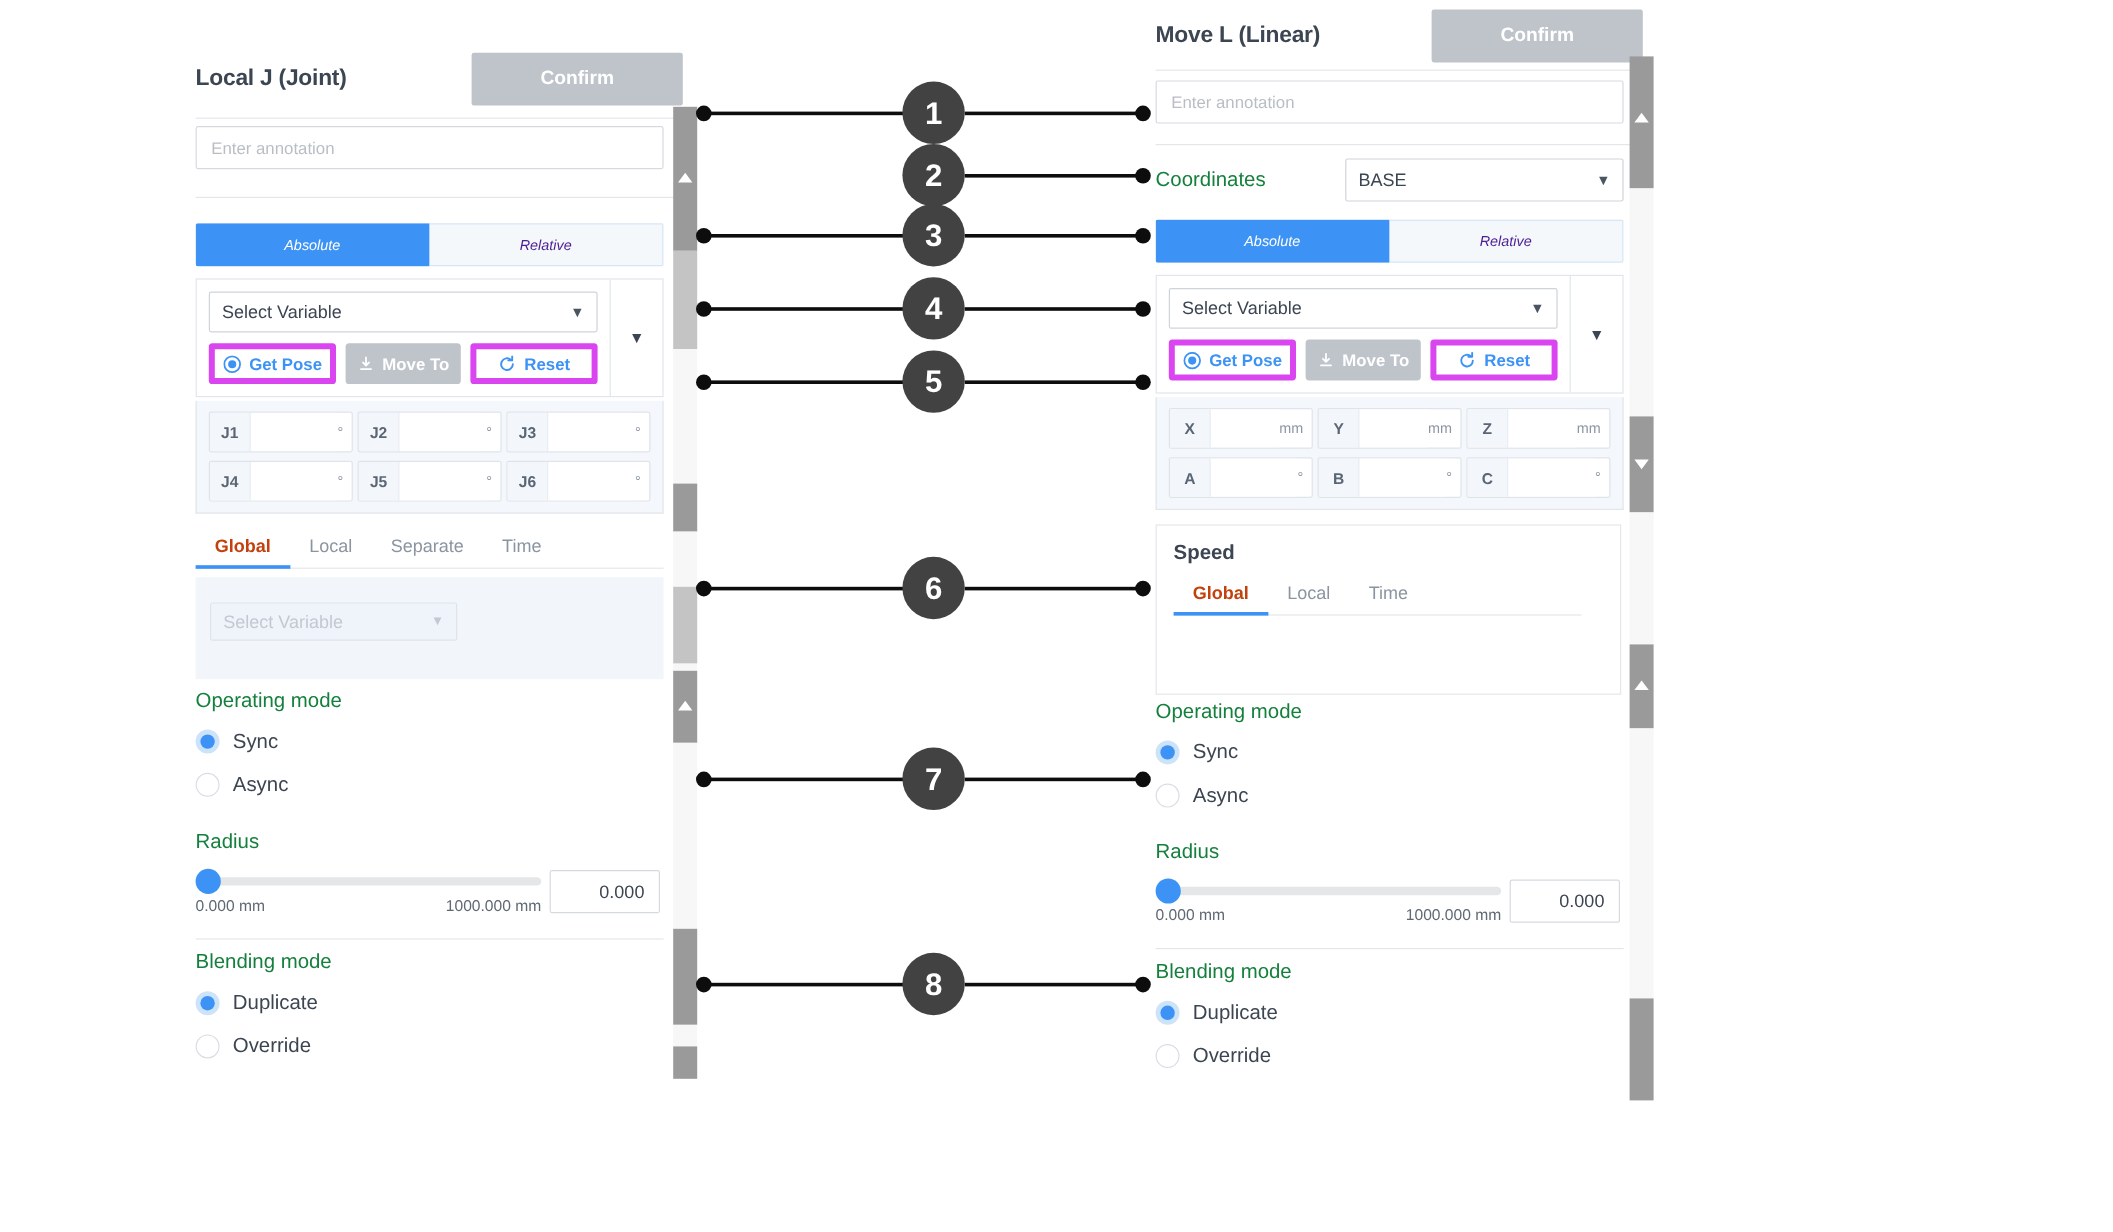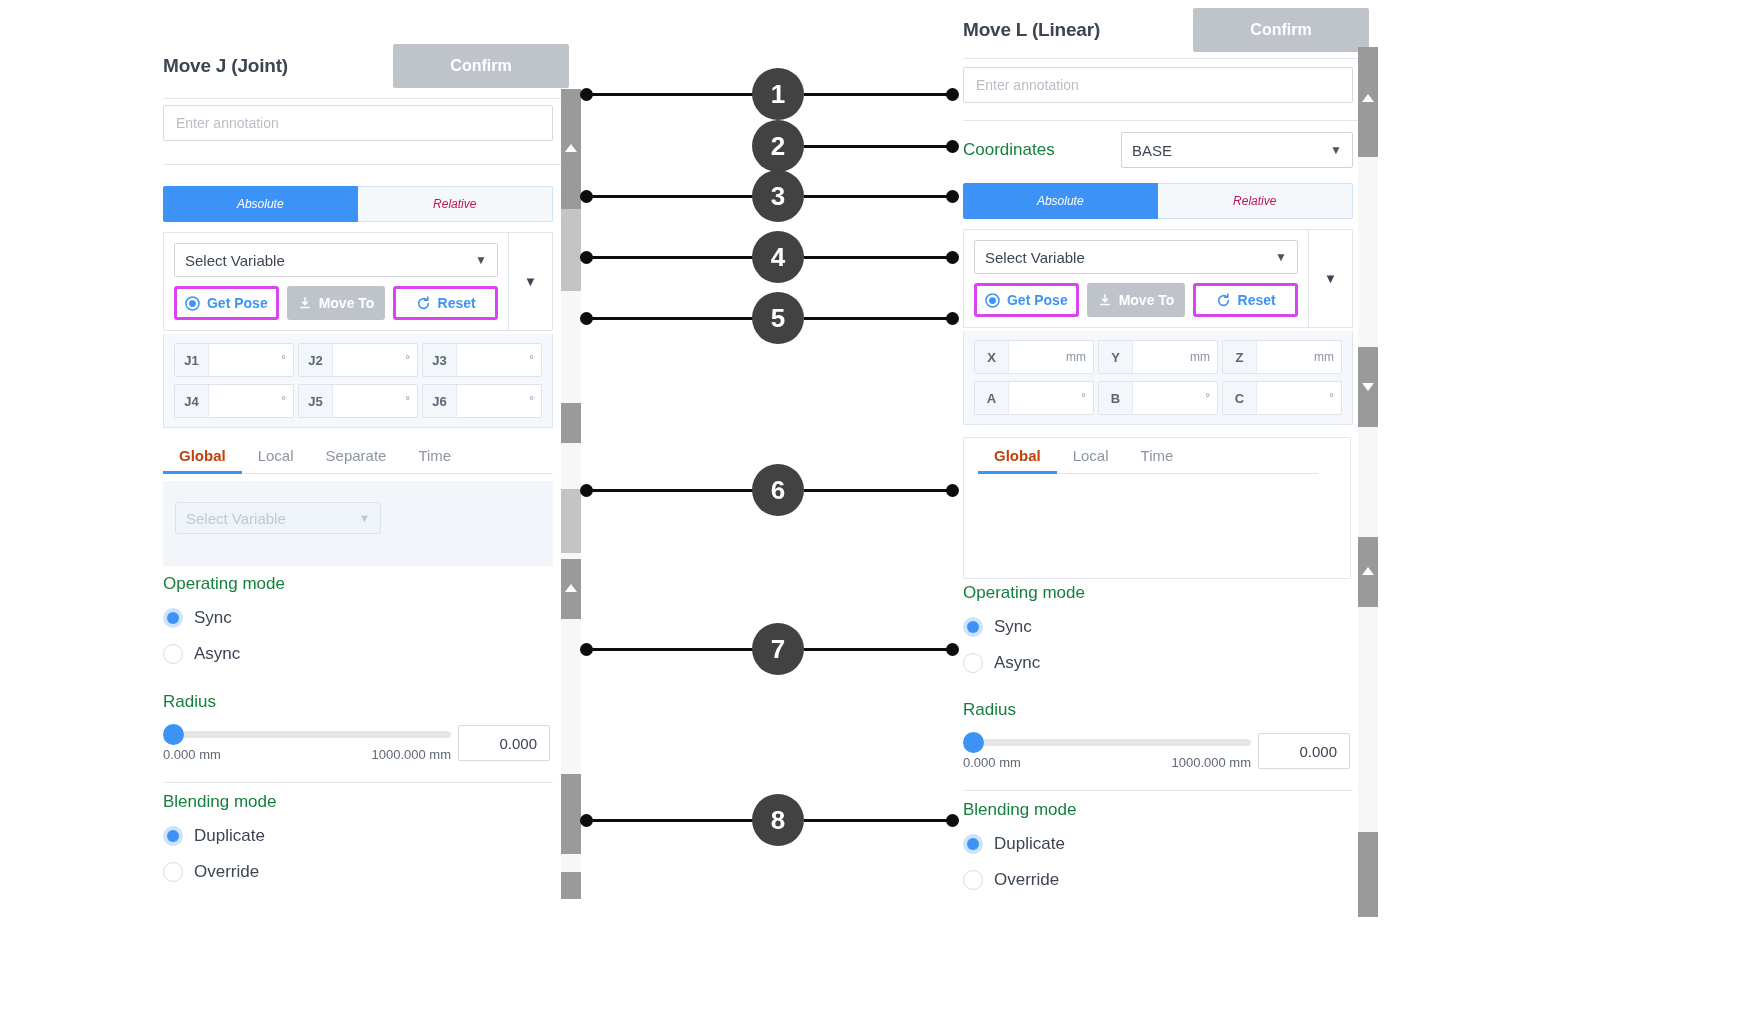--- a/index.html
+++ b/index.html
@@ -22,34 +22,34 @@
 
   .annot-input { width:100%; height:36px; border:1px solid #d6dadf; background:#fff;
       padding:0 12px; font-size:14px; color:#333; border-radius:2px; outline:none; }
   .annot-input::placeholder { color:#b9bec5; }
 
   
   .seg { display:flex; width:100%; height:36px; border-radius:2px; overflow:hidden; }
   .seg div { flex:1; display:flex; align-items:center; justify-content:center;
       font-size:12px; cursor:pointer;font-style:italic; }
   .seg .on  { background:#3d93f5; color:#ffffff; }
-  .seg .off { background:#f4f8fb; color:#be185d; border:1px solid #cfe2f7; border-left:none;}
+  .seg .off { background:#f4f8fb; color:#4c1d95; border:1px solid #cfe2f7; border-left:none;}
 
   
   .varbox { border:1px solid #e2e6ea; background:#fff; display:flex; }
   .varbox-main { flex:1; padding:10px 10px 10px 10px; }
   .varbox-caret { width:44px; border-left:1px solid #e2e6ea; display:flex;
       align-items:center; justify-content:center; }
   .sel { width:100%; height:34px; border:1px solid #cfd4d9; background:#fff;
       display:flex; align-items:center; justify-content:space-between;
       padding:0 10px; font-size:15px; color:#3c4552; border-radius:2px; cursor:pointer;}
   .btnrow { display:flex; gap:8px; margin-top:9px; }
   .gbtn { flex:1; height:34px; border-radius:3px; display:flex; align-items:center;
       justify-content:center; gap:7px; font-size:14px; font-weight:bold; cursor:pointer; }
-  .gbtn.blue { border:3px solid #d946ef; background:#fff; color:#3d93f5; }
+  .gbtn.blue { border:5px solid #d946ef; background:#fff; color:#3d93f5; }
   .gbtn.grey { border:none; background:#bfc4cb; color:#ffffff; }
 
   
   .fieldsWrap { background:#f4f7fb; border:1px solid #e2e6ea; border-top:none;
       padding:9px 10px; }
   .frow { display:flex; gap:4px; }
   .frow + .frow { margin-top:7px; }
   .fcell { flex:1; display:flex; height:34px; border:1px solid #dfe4ea; background:#fff;
       border-radius:2px; overflow:hidden; }
   .fcell .lbl { width:34px; background:#f3f6fa; display:flex; align-items:center;
@@ -113,21 +113,21 @@
 </style>
 </head>
 <body>
 
 <div class="stage">
 
   <div class="panel" style="left:140px; top:38px; width:440px; height:975px;">
     <div class="panel-inner">
 
       <div class="panel-head" style="position:absolute; left:23px; top:6px; width:406px;">
-        <div class="panel-title">Move J (Joint)</div>
+        <div class="panel-title">Local J (Joint)</div>
         <button class="confirm-btn">Confirm</button>
       </div>
 
       <div class="hr" style="position:absolute; left:23px; top:60px; width:406px;"></div>
 
       <input class="annot-input" style="position: absolute; left: 23px; top: 67px; width: 390px;" placeholder="Enter annotation">
 
       <div class="hr" style="position:absolute; left:23px; top:126px; width:406px;"></div>
 
       <div class="seg" style="position:absolute; left:23px; top:148px; width:390px;">
@@ -376,20 +376,21 @@
           </div>
           <div class="fcell">
             <div class="lbl">C</div>
             <div class="val"></div>
             <div class="unit">°</div>
           </div>
         </div>
       </div>
 
       <div class="speedbox" style="position:absolute; left:23px; top:437px; width:388px; height:142px; overflow:hidden;">
+        <div class="sp-ttl">Speed</div>
         <div class="tabs" style="margin-left:14px; width:340px;">
           <div class="on">Global</div>
           <div>Local</div>
           <div>Time</div>
         </div>
       </div>
 
       <div class="h-lbl" style="position:absolute; left:23px; top:583px;">Operating mode</div>
       <div class="radio-row" style="position:absolute; left:23px; top:617px;">
         <span class="radio on"></span>

